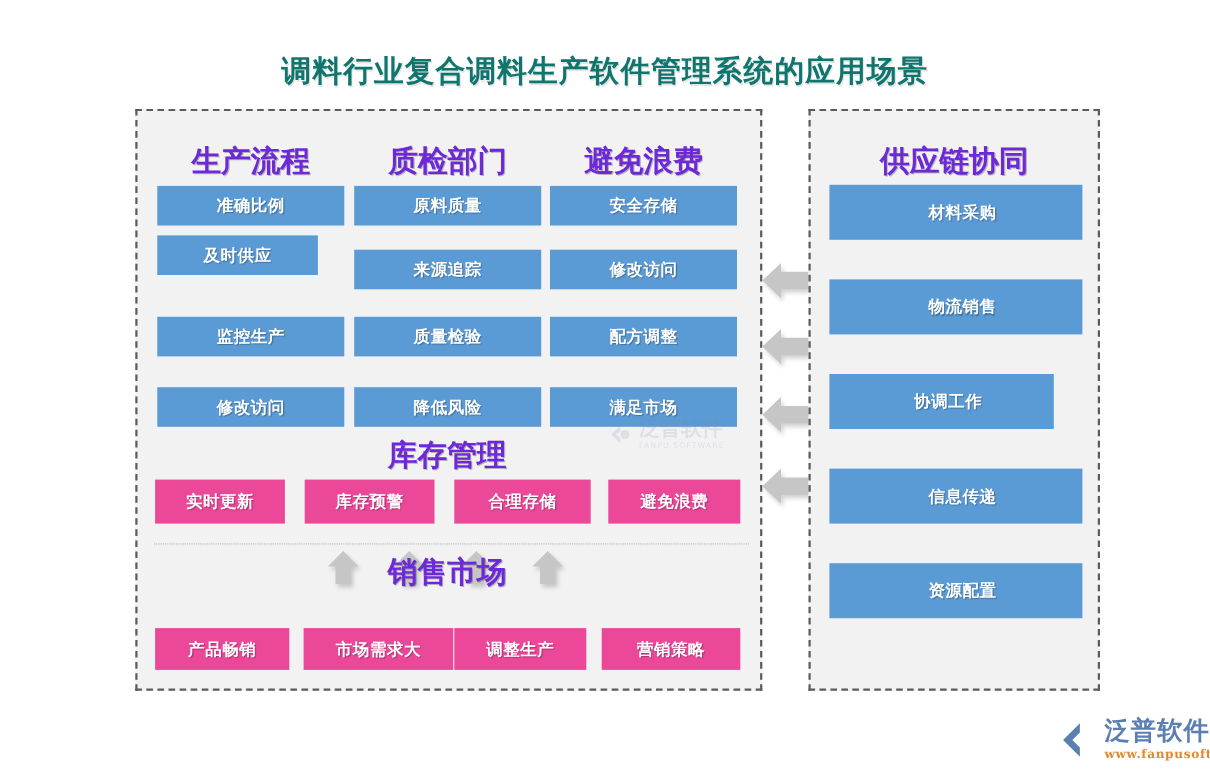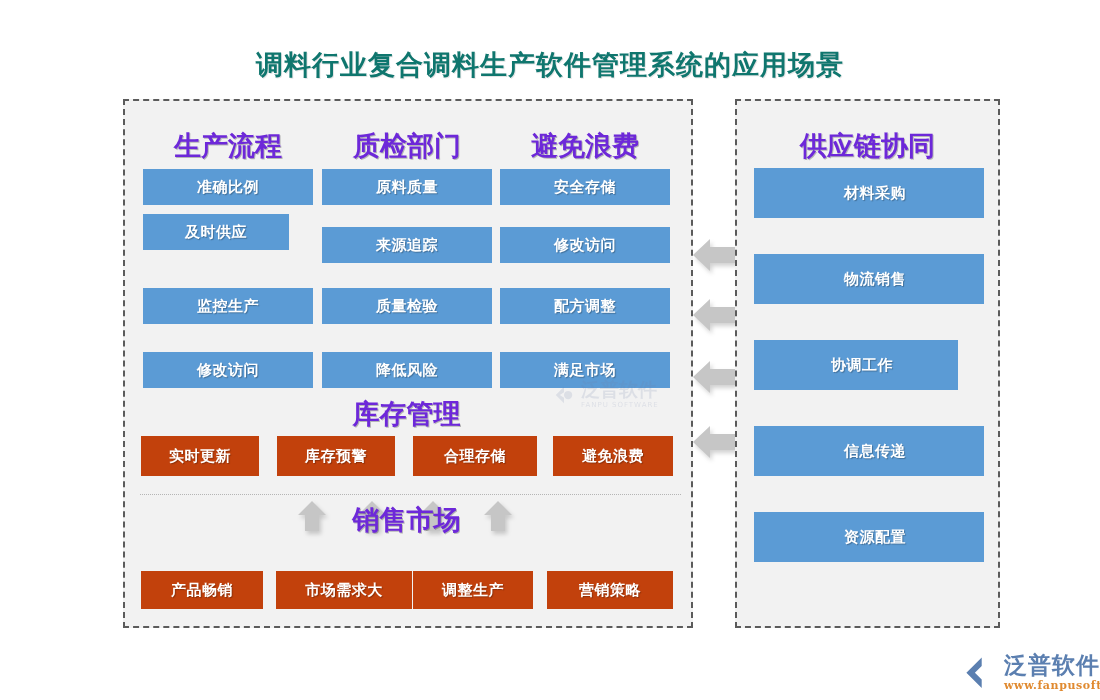--- a/index.html
+++ b/index.html
@@ -58,21 +58,21 @@
     align-items: center;
     justify-content: center;
     color: #ffffff;
     font-weight: bold;
     font-size: 15px;
     letter-spacing: 0.5px;
     text-shadow: 1px 1px 1px rgba(0,0,0,0.28);
     white-space: nowrap;
   }
   .box.blue   { background: #5b9bd5; }
-  .box.orange { background: #c2410c; }
+  .box.orange { background: #ec4899; }
   .box.tall   { font-size: 15px; padding-left: 12px; }
 
   
   .divider {
     position: absolute;
     left: 140px;
     top: 494px;
     width: 541px;
     height: 0;
     border-top: 1px dotted #b5b5b5;

